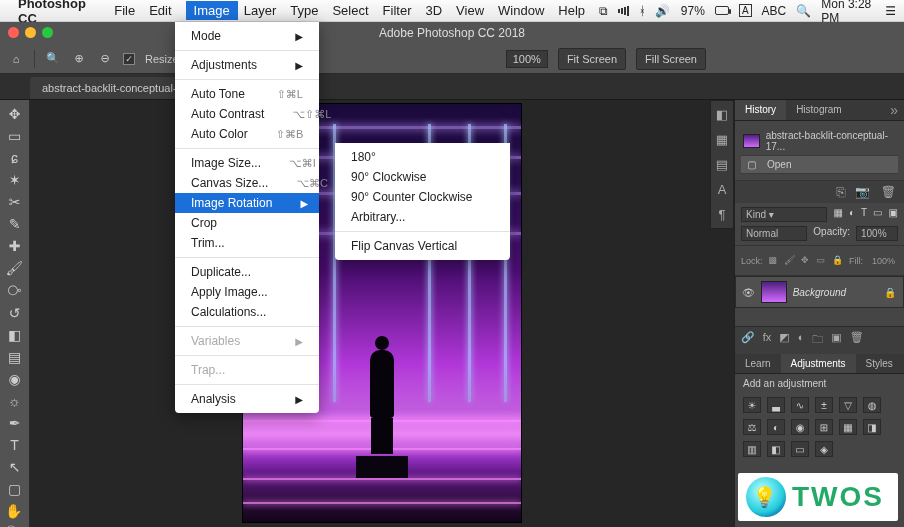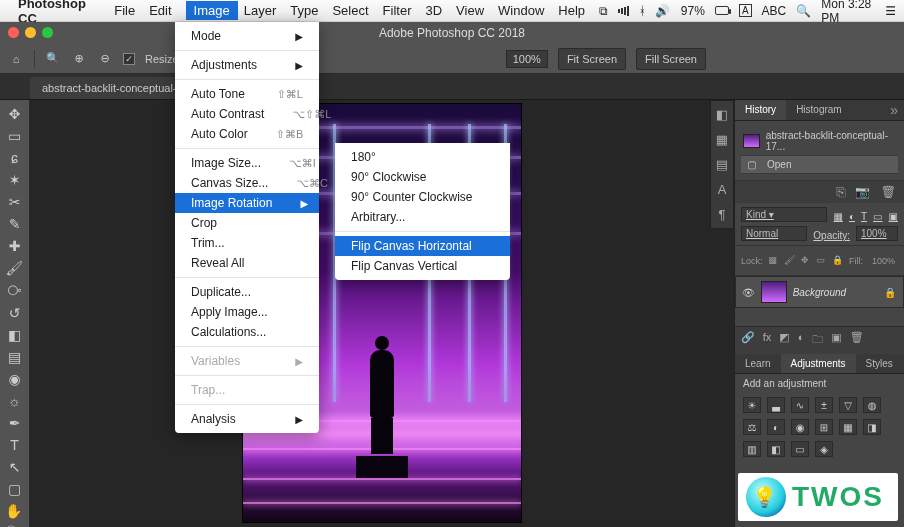--- a/index.html
+++ b/index.html
@@ -77,21 +77,21 @@
 .panel-tabs { display:flex; background:#383838; border-bottom:1px solid #222; }
 .panel-tabs .ptab { padding:4px 10px; color:#bbb; }
 .panel-tabs .ptab.active { background:#454545; color:#fff; }
 .panel-tabs .close { margin-left:auto; padding:2px 6px; color:#999; font-size:14px; cursor:pointer; }
 .panel-body { padding:6px; }
 .hist-row { display:flex; align-items:center; gap:6px; padding:3px 2px; border-bottom:1px solid #3a3a3a; }
 .hist-thumb { width:18px; height:14px; background:linear-gradient(#502080,#d06bff); border:1px solid #222; }
 .panel-icons { display:flex; justify-content:flex-end; gap:10px; padding:4px 8px; border-top:1px solid #333; background:#3d3d3d; font-size:12px; color:#aaa; }
 
 .layers-controls { padding:4px 6px; display:flex; flex-direction:column; gap:4px; }
-.layers-controls .row { display:flex; align-items:flex-end; gap:6px;text-decoration:underline; }
+.layers-controls .row { display:flex; align-items:flex-start; gap:6px; }
 .layers-controls select, .layers-controls .dd { background:#3a3a3a; border:1px solid #2a2a2a; color:#bbb; font-size:10px; padding:1px 4px; flex:1; }
 .lock-row { display:flex; align-items:center; gap:6px; color:#999; font-size:9px; padding:9px 6px; border-top:1px solid #333; border-bottom:1px solid #333; }
 .lock-row .ic { width:11px; height:11px; display:inline-block; }
 .layer-row { display:flex; align-items:center; gap:6px; padding:4px 6px; background:#5a5a5a; border:1px solid #2a2a2a; }
 .layer-row.bg { background:#505050; }
 .layer-thumb { width:26px; height:22px; background:linear-gradient(#502080,#d06bff); border:1px solid #222; }
 .layer-name { font-style:italic; color:#ddd; }
 .layer-lock { margin-left:auto; font-size:10px; color:#ccc; }
 .panel-bottom { display:flex; gap:8px; padding:4px 6px; border-top:1px solid #2a2a2a; background:#3d3d3d; color:#aaa; font-size:11px; }
 .panel-bottom span { cursor:pointer; }
@@ -368,23 +368,20 @@
       <div class="item hover">
         <span>Image Rotation</span>
         <span class="arrow">▶</span>
       </div>
       <div class="item">
         <span>Crop</span>
       </div>
       <div class="item">
         <span>Trim...</span>
       </div>
-      <div class="item">
-        <span>Reveal All</span>
-      </div>
       <div class="sep"></div>
       <div class="item">
         <span>Duplicate...</span>
       </div>
       <div class="item">
         <span>Apply Image...</span>
       </div>
       <div class="item">
         <span>Calculations...</span>
       </div>
@@ -403,21 +400,20 @@
         <span class="arrow">▶</span>
       </div>
     </div>
 
   <div class="menu-panel" id="rotation-submenu" style="left:335px; top:121px; width:175px;">
       <div class="item">180°</div>
       <div class="item">90° Clockwise</div>
       <div class="item">90° Counter Clockwise</div>
       <div class="item">Arbitrary...</div>
       <div class="sep"></div>
-      <div class="item hover">Flip Canvas Horizontal</div>
       <div class="item">Flip Canvas Vertical</div>
     </div>
 
   <div class="watermark">
     <div class="bulb">💡</div>
     <span>TWOS</span>
   </div>
 
 </div>
 

